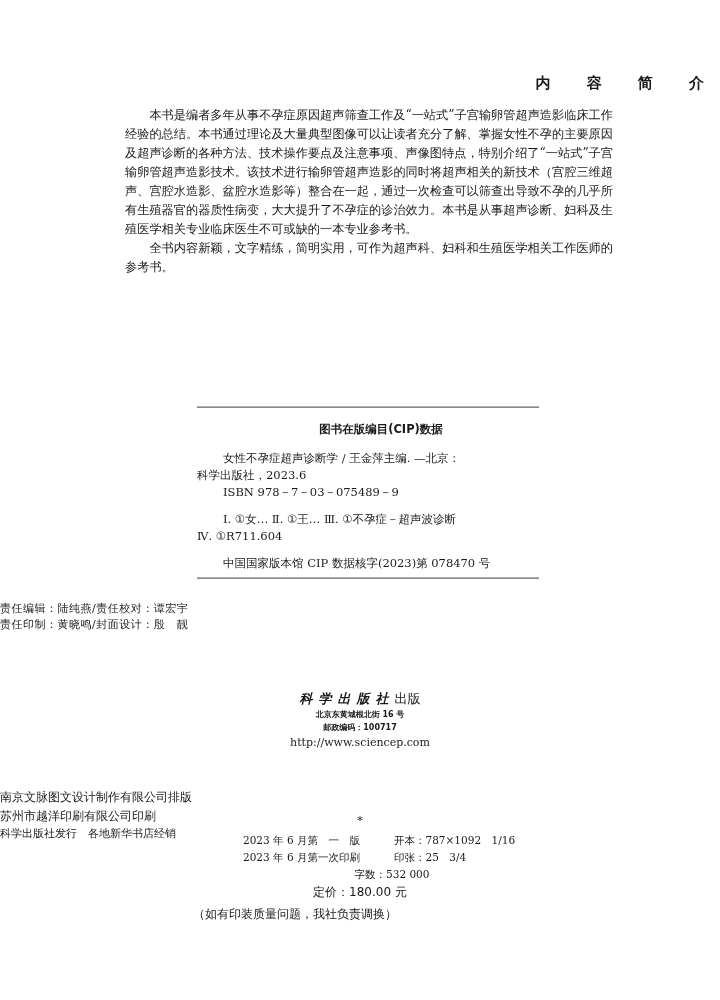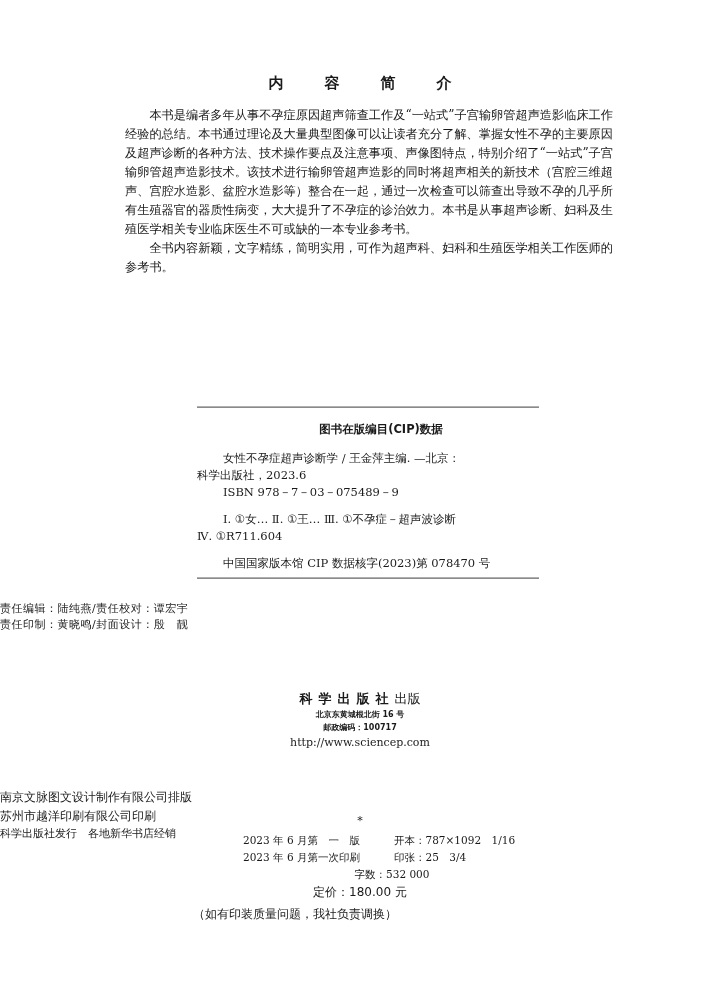--- a/index.html
+++ b/index.html
@@ -13,22 +13,22 @@
       position: relative;
       overflow: hidden;
       color: #1a1a1a;
       font-family: "DejaVu Serif", "Liberation Serif", serif;
     }
     .page-title {
       position: absolute;
       top: 74px;
       left: 0;
       width: 720px;
-      text-align: center;
-      font-family: Liberation Mono, monospace;
+      text-align: right;
+      font-family: Liberation Sans, sans-serif;
       font-weight: bold;
       font-size: 15px;
       letter-spacing: 16px;
       text-indent: 16px;
     }
     .intro {
       position: absolute;
       top: 106px;
       left: 125px;
       width: 488px;
@@ -96,20 +96,21 @@
       width: 720px;
       text-align: center;
     }
     .pub-logo-line {
       font-size: 13px;
       line-height: 18px;
     }
     .pub-logo {
       font-family: "DejaVu Serif", serif;
       font-weight: bold;
+      font-style: italic;
       letter-spacing: 6px;
       margin-right: 0;
     }
     .pub-small {
       font-family: "DejaVu Sans", sans-serif;
       font-weight: bold;
       font-size: 8px;
       line-height: 13px;
     }
     .pub-url {

